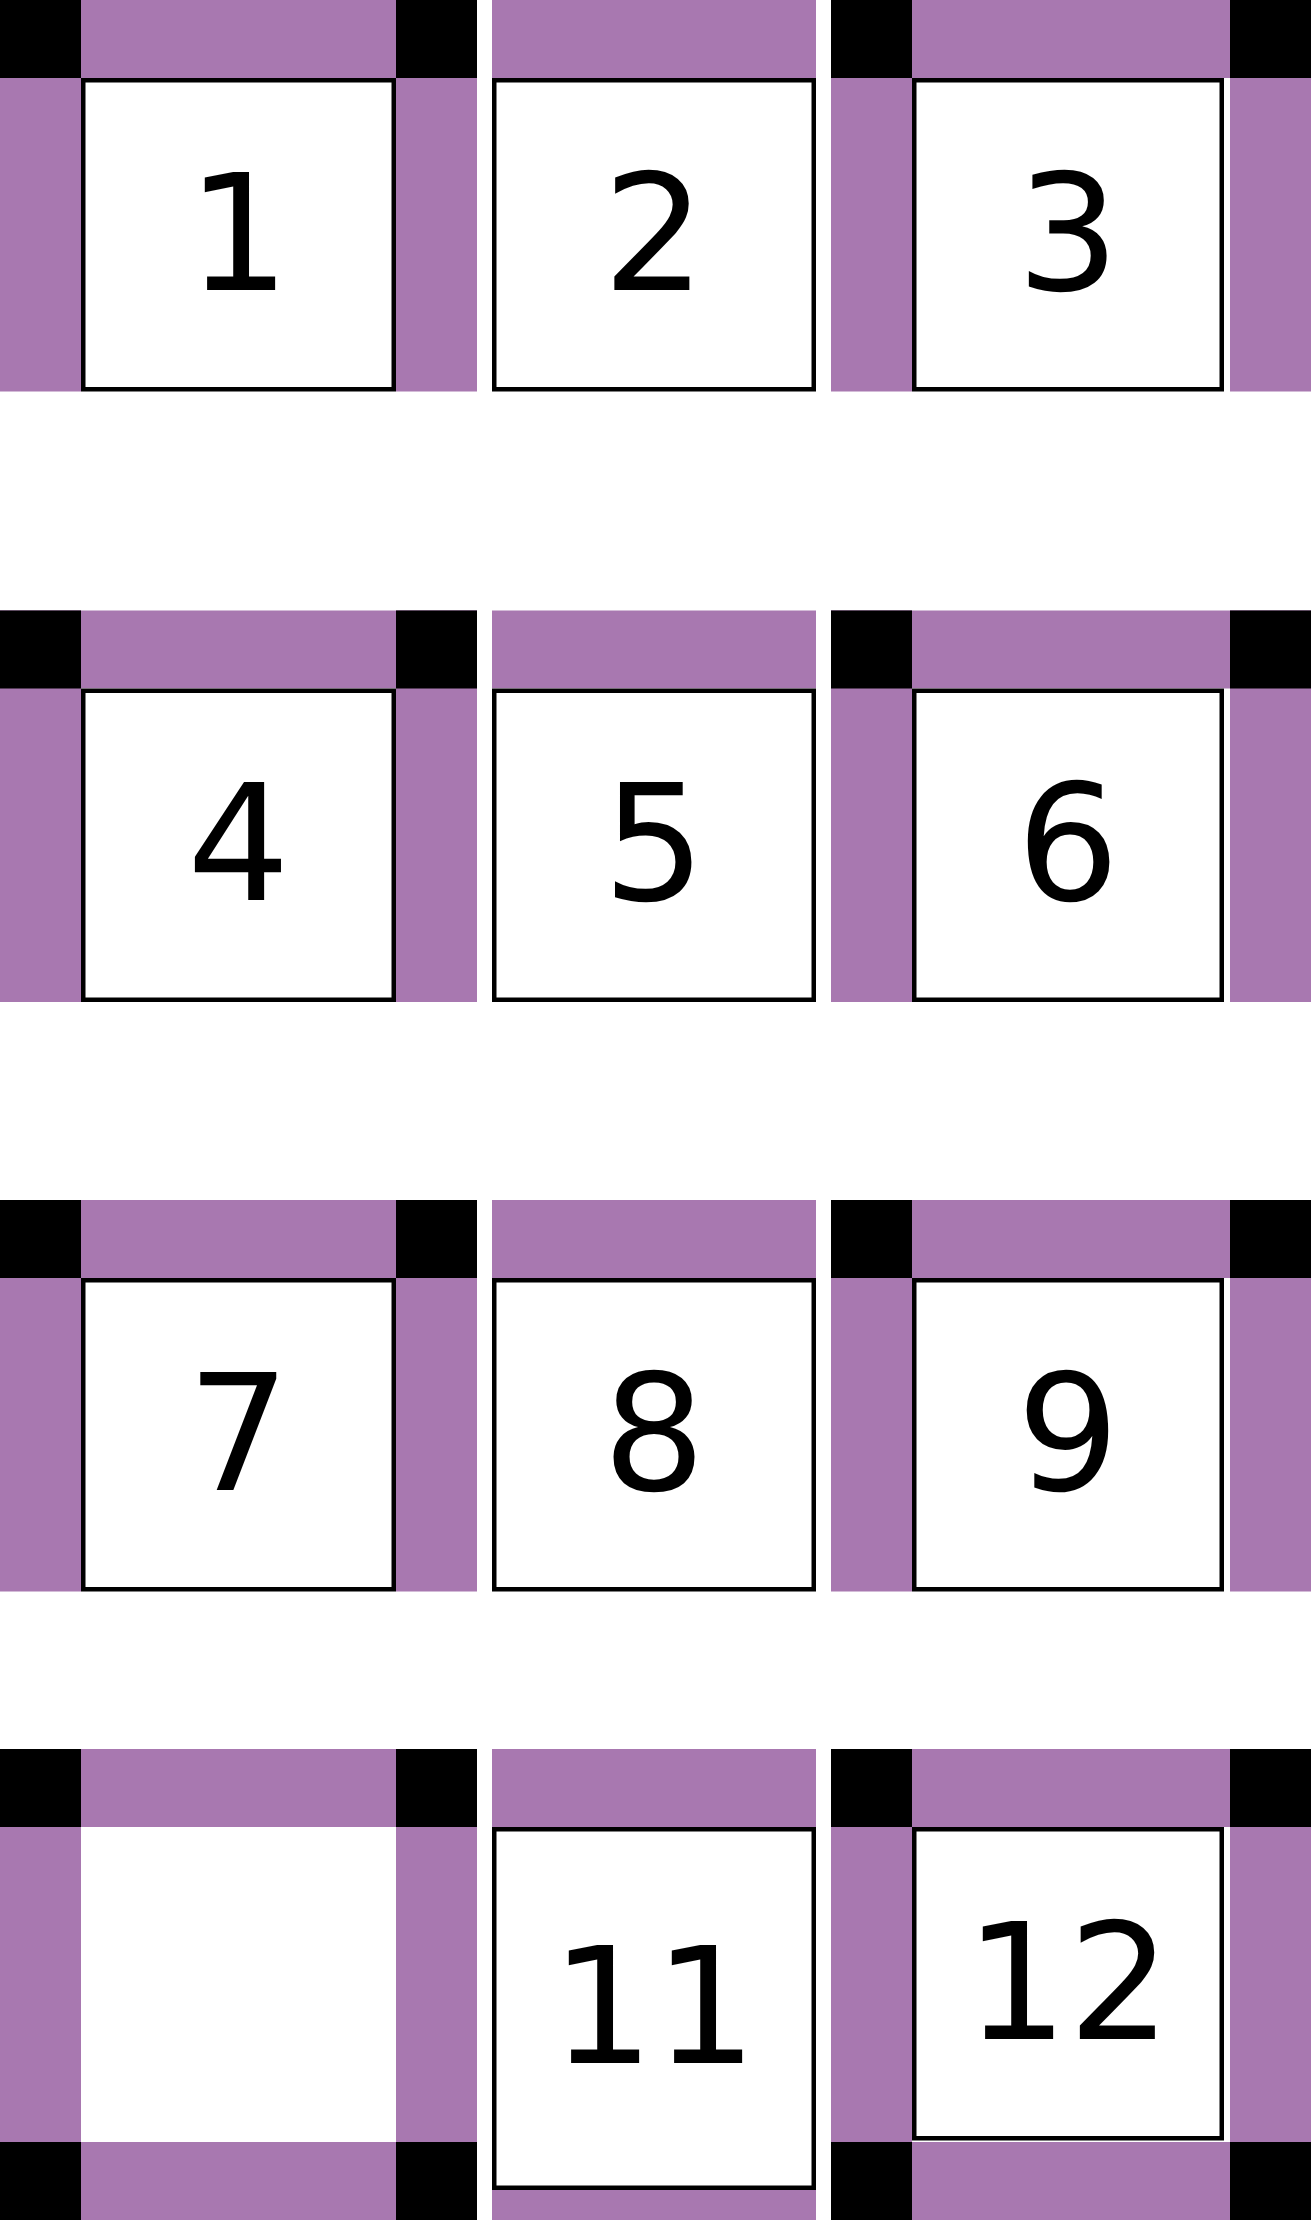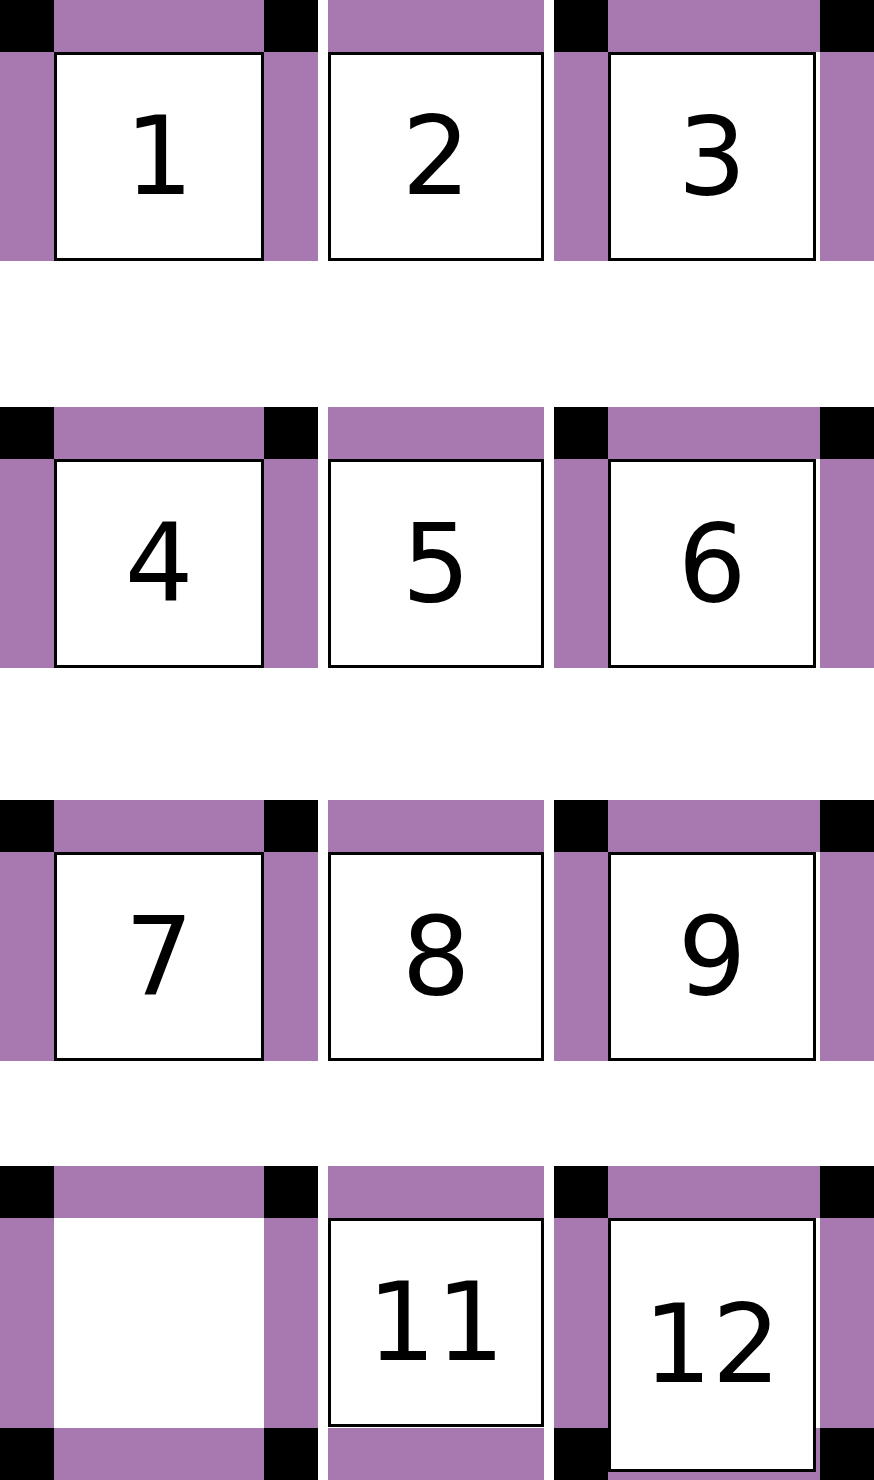--- a/index.html
+++ b/index.html
@@ -153,29 +153,29 @@
       <div class="band band-right" style="background: rgb(168, 120, 176); width: 54px;"></div>
       <div class="corner corner-tl" style="background: rgb(0, 0, 0); width: 54px; height: 52px;"></div>
       <div class="corner corner-tr" style="background: rgb(0, 0, 0); width: 54px; height: 52px;"></div>
       <div class="corner corner-bl" style="background: rgb(0, 0, 0); width: 54px; height: 52px;"></div>
       <div class="corner corner-br" style="background: rgb(0, 0, 0); width: 54px; height: 52px;"></div>
     </div>
     <div class="tile" style="left: 328px; top: 1166px; width: 216px; height: 314px;">
       <div class="band band-top" style="background: rgb(168, 120, 176); height: 52px;"></div>
       <div class="band band-bottom" style="background: rgb(168, 120, 176); height: 52px;"></div>
     </div>
-    <div class="card" style="left: 328px; top: 1218px; width: 216px; height: 209px; background: rgb(255, 255, 255); border-color: rgb(0, 0, 0); border-width: 3px; align-items: center;">
+    <div class="card" style="left: 328px; top: 1218px; width: 216px; height: 242px; background: rgb(255, 255, 255); border-color: rgb(0, 0, 0); border-width: 3px; align-items: center;">
       <span class="card-number" style="font-size: 108px; color: rgb(0, 0, 0);">11</span>
     </div>
     <div class="tile" style="left: 554px; top: 1166px; width: 320px; height: 314px;">
       <div class="band band-top" style="background: rgb(168, 120, 176); height: 52px;"></div>
       <div class="band band-bottom" style="background: rgb(168, 120, 176); height: 52px;"></div>
       <div class="band band-left" style="background: rgb(168, 120, 176); width: 54px;"></div>
       <div class="band band-right" style="background: rgb(168, 120, 176); width: 54px;"></div>
       <div class="corner corner-tl" style="background: rgb(0, 0, 0); width: 54px; height: 52px;"></div>
       <div class="corner corner-tr" style="background: rgb(0, 0, 0); width: 54px; height: 52px;"></div>
       <div class="corner corner-bl" style="background: rgb(0, 0, 0); width: 54px; height: 52px;"></div>
       <div class="corner corner-br" style="background: rgb(0, 0, 0); width: 54px; height: 52px;"></div>
     </div>
-    <div class="card" style="left: 608px; top: 1218px; width: 208px; height: 254px; background: rgb(255, 255, 255); border-color: rgb(0, 0, 0); border-width: 3px;">
+    <div class="card" style="left: 608px; top: 1218px; width: 208px; height: 209px; background: rgb(255, 255, 255); border-color: rgb(0, 0, 0); border-width: 3px;">
       <span class="card-number" style="font-size: 108px; color: rgb(0, 0, 0);">12</span>
     </div>
   </div>
 
 </body></html>

